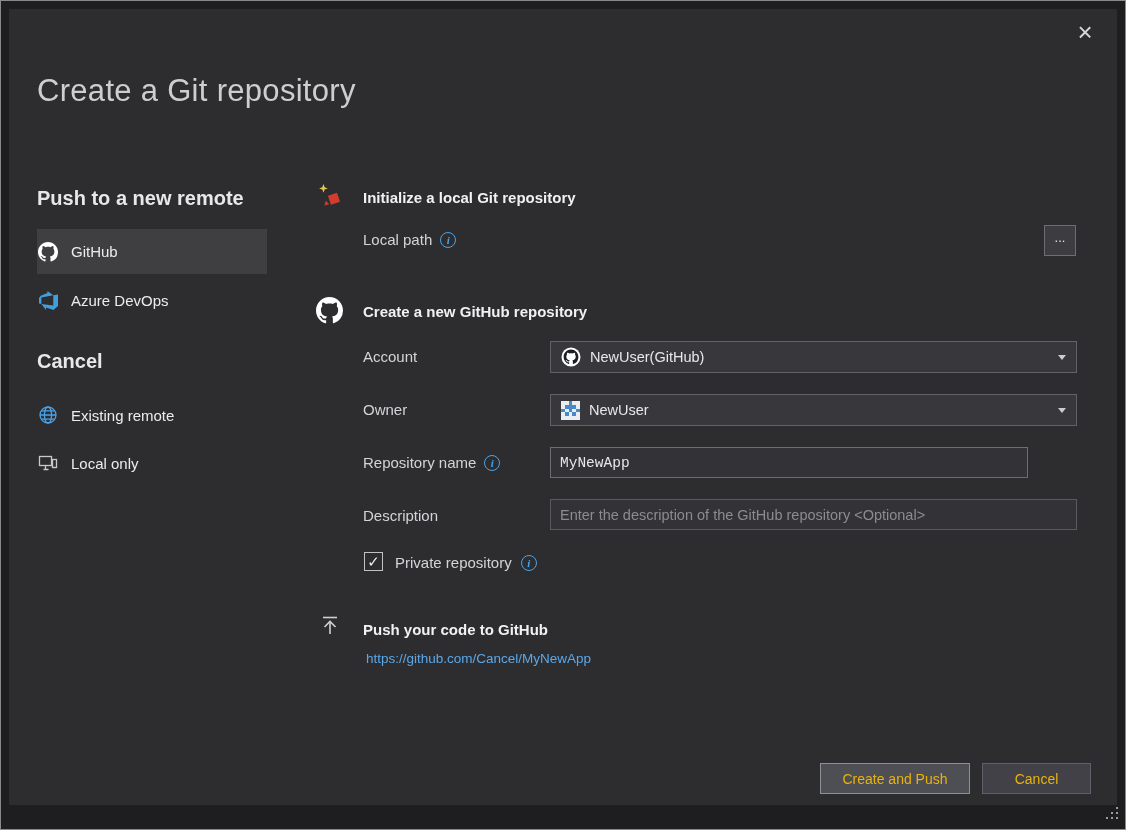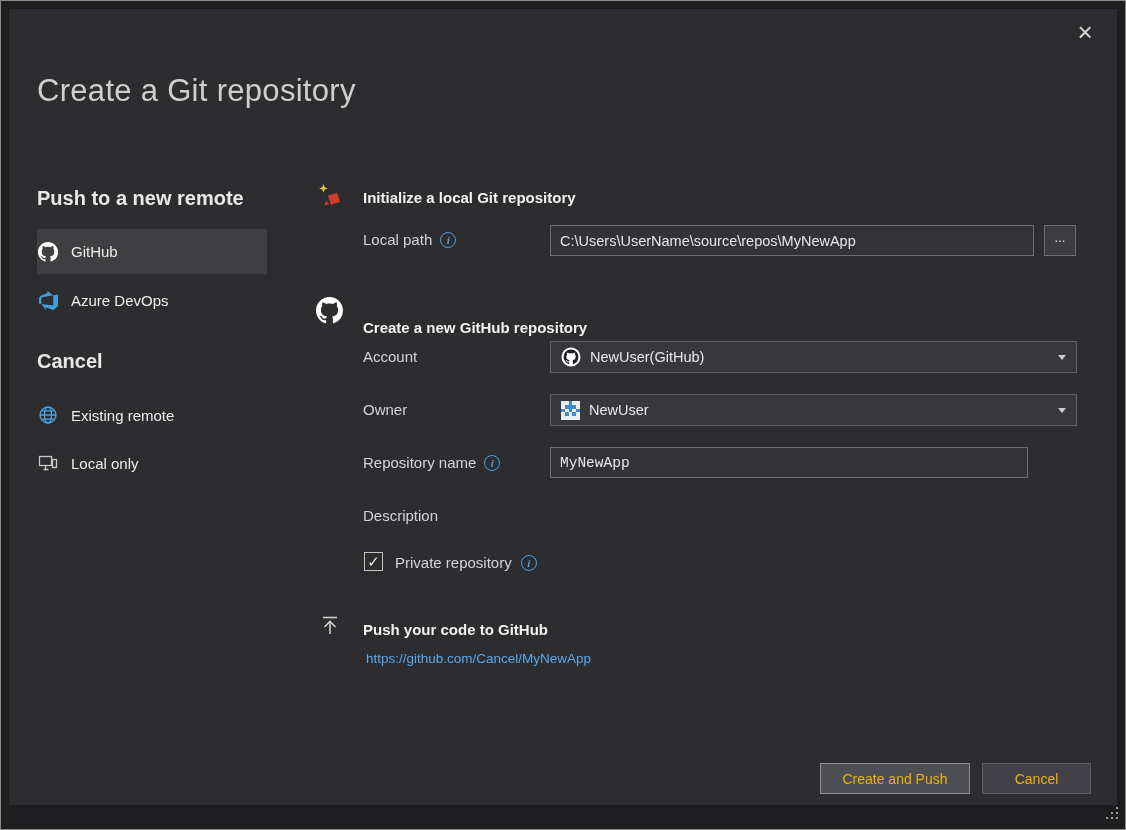--- a/index.html
+++ b/index.html
@@ -164,29 +164,28 @@
       <path fill="#d23b2e" d="M10.5 12.2l8.7-2.9 2.9 8.7-8.7 2.9z"></path>
       <path fill="#d23b2e" d="M7.2 21.5l4.6-1.1-3.4-3.4z"></path>
     </svg>
   </span>
   <div class="section-title" style="left:362px;top:188px">Initialize a local Git repository</div>
 
   <div class="field-label" style="top:230px">
     <span>Local path</span>
     <span class="info">i</span>
   </div>
-  <input class="text-input" style="left: 549px; top: 224px; width: 484px;" value="C:\Users\UserName\source\repos\MyNewApp">
   <div class="browse-btn">...</div>
 
   <span class="section-icon" style="left:315px;top:296px">
     <svg width="27" height="27" viewBox="0 0 16 16">
         <path fill="#ffffff" d="M8 0C3.58 0 0 3.58 0 8c0 3.54 2.29 6.53 5.47 7.59.4.07.55-.17.55-.38 0-.19-.01-.82-.01-1.49-2.01.37-2.53-.49-2.69-.94-.09-.23-.48-.94-.82-1.13-.28-.15-.68-.52-.01-.53.63-.01 1.08.58 1.23.82.72 1.21 1.87.87 2.33.66.07-.52.28-.87.51-1.07-1.78-.2-3.64-.89-3.64-3.95 0-.87.31-1.59.82-2.15-.08-.2-.36-1.02.08-2.12 0 0 .67-.21 2.2.82.64-.18 1.32-.27 2-.27s1.36.09 2 .27c1.53-1.04 2.2-.82 2.2-.82.44 1.1.16 1.92.08 2.12.51.56.82 1.27.82 2.15 0 3.07-1.87 3.75-3.65 3.95.29.25.54.73.54 1.48 0 1.07-.01 1.93-.01 2.2 0 .21.15.46.55.38A8.01 8.01 0 0 0 16 8c0-4.42-3.58-8-8-8z"></path>
       </svg>
   </span>
-  <div class="section-title" style="left:362px;top:318px">Create a new GitHub repository</div>
+  <div class="section-title" style="left:362px;top:302px">Create a new GitHub repository</div>
 
   <div class="field-label" style="top:347px">
     <span>Account</span>
   </div>
   <div class="dropdown" style="top:340px">
     <span class="avatar">
       <svg width="20" height="20" viewBox="0 0 20 20">
           <circle cx="10" cy="10" r="9.5" fill="#ffffff"></circle>
           <g transform="translate(2.6,2.6) scale(0.925)">
             <path fill="#1b1f23" d="M8 0C3.58 0 0 3.58 0 8c0 3.54 2.29 6.53 5.47 7.59.4.07.55-.17.55-.38 0-.19-.01-.82-.01-1.49-2.01.37-2.53-.49-2.69-.94-.09-.23-.48-.94-.82-1.13-.28-.15-.68-.52-.01-.53.63-.01 1.08.58 1.23.82.72 1.21 1.87.87 2.33.66.07-.52.28-.87.51-1.07-1.78-.2-3.64-.89-3.64-3.95 0-.87.31-1.59.82-2.15-.08-.2-.36-1.02.08-2.12 0 0 .67-.21 2.2.82.64-.18 1.32-.27 2-.27s1.36.09 2 .27c1.53-1.04 2.2-.82 2.2-.82.44 1.1.16 1.92.08 2.12.51.56.82 1.27.82 2.15 0 3.07-1.87 3.75-3.65 3.95.29.25.54.73.54 1.48 0 1.07-.01 1.93-.01 2.2 0 .21.15.46.55.38A8.01 8.01 0 0 0 16 8c0-4.42-3.58-8-8-8z"></path>
@@ -221,20 +220,21 @@
 
   <div class="field-label" style="top:453px">
     <span>Repository name</span>
     <span class="info">i</span>
   </div>
   <input class="text-input" style="left: 549px; top: 446px; width: 478px; font-family: Liberation Mono, monospace;" value="MyNewApp">
 
   <div class="field-label" style="top:506px">
     <span>Description</span>
   </div>
+  <input class="text-input dim" style="left: 549px; top: 498px; width: 527px;" placeholder="Enter the description of the GitHub repository &lt;Optional&gt;">
 
   <div class="checkbox">
     <span>✓</span>
   </div>
   <div class="checkbox-label">
     <span>Private repository</span>
     <span class="info">i</span>
   </div>
 
   <span class="section-icon" style="left:318px;top:613px">

